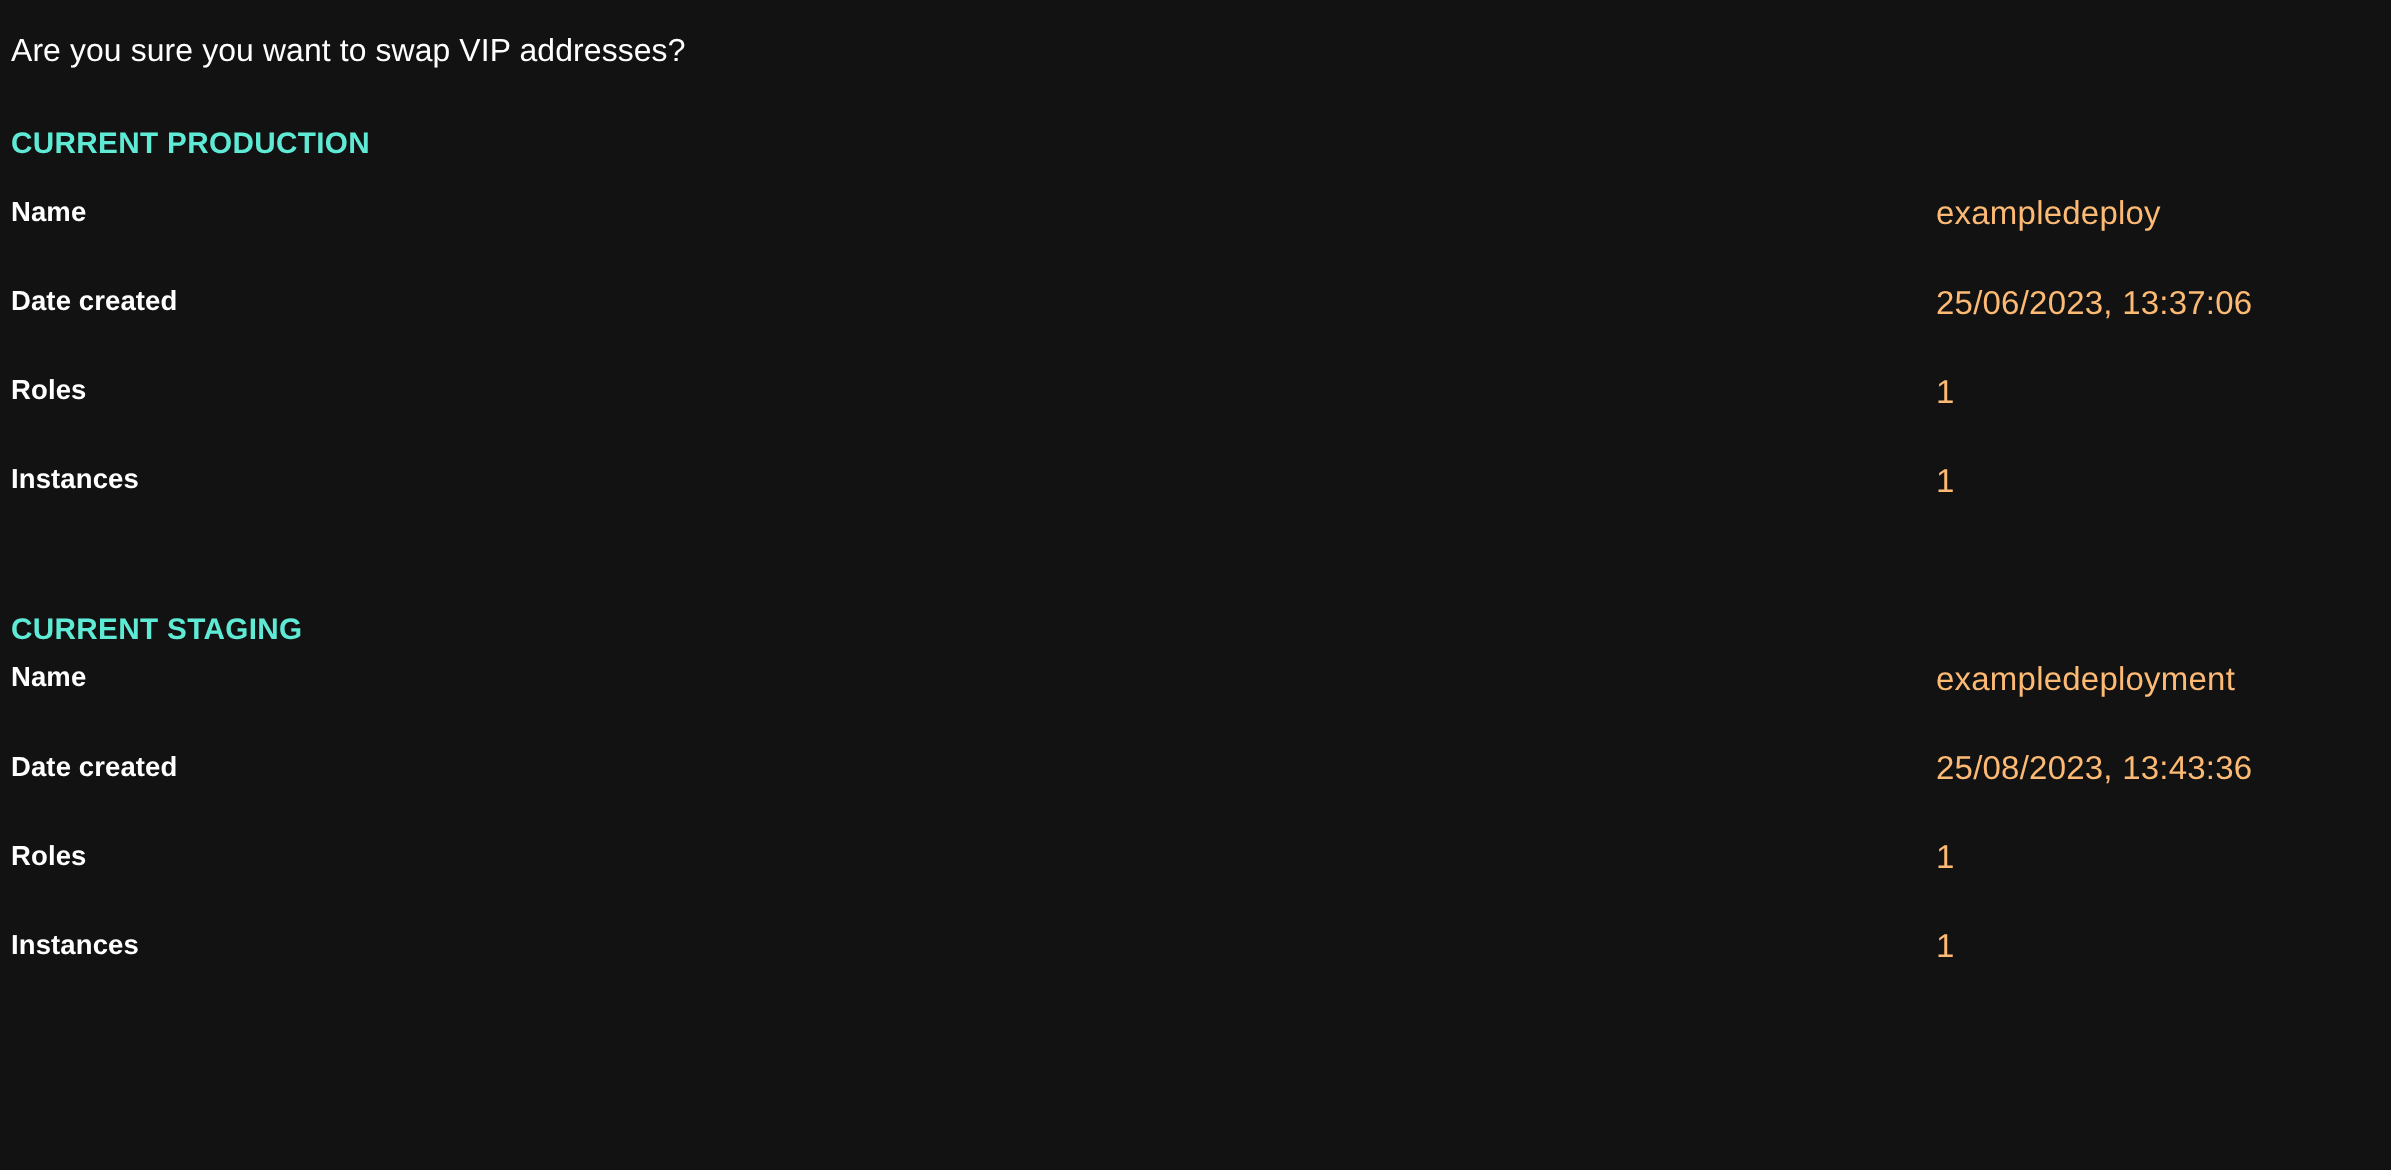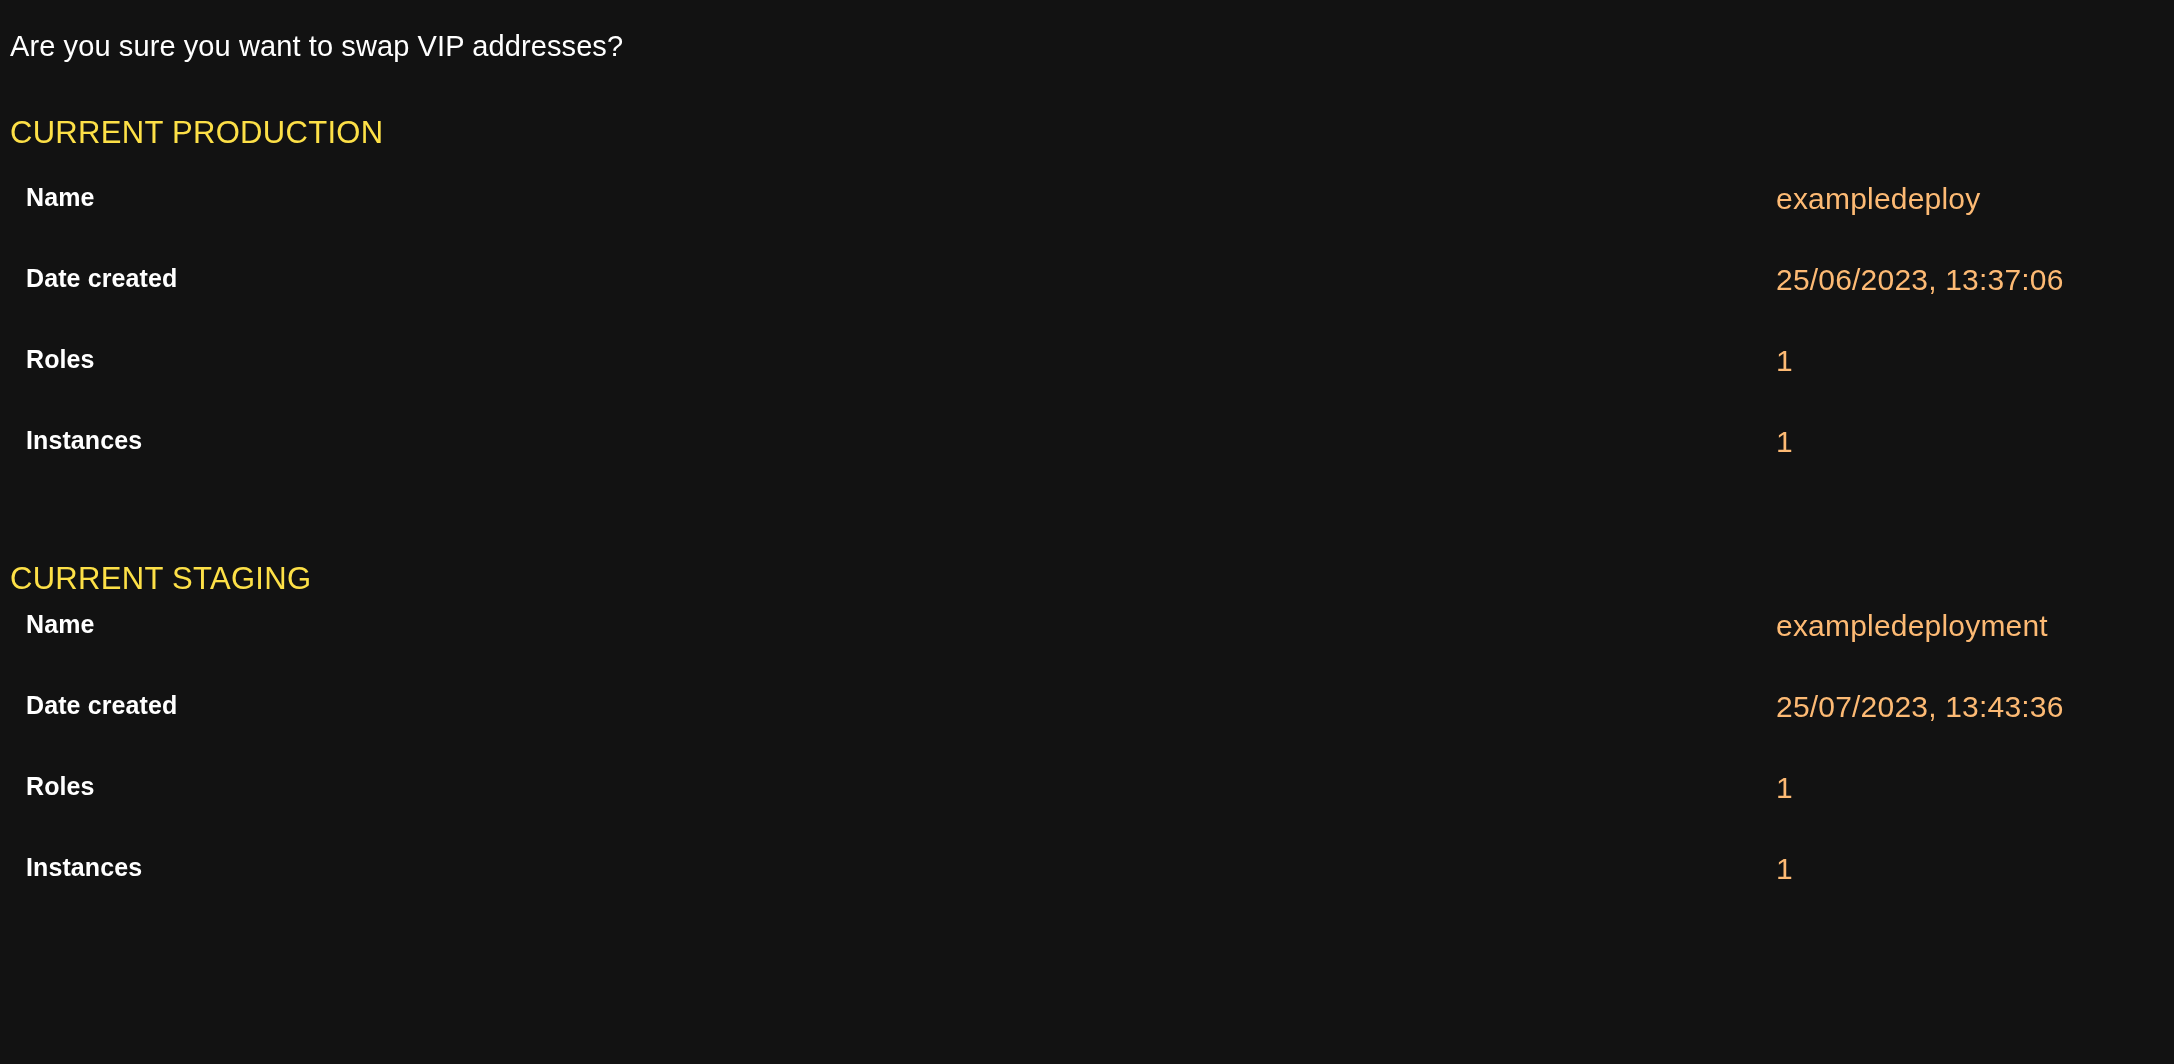--- a/index.html
+++ b/index.html
@@ -38,24 +38,24 @@
     margin-top: 0;
   }
   .section-production {
     margin-top: 56px;
   }
   .section-staging {
     margin-top: 58px;
   }
 
   .section-title {
-    font-size: 31px;
-    font-weight: 400;
+    font-size: 27px;
+    font-weight: 700;
     line-height: 1;
-    color: #fde047;
+    color: #5eead4;
     letter-spacing: 0.3px;
   }
 
   .rows {
     margin-top: 0;
   }
 
   .row {
     display: flex;
     align-items: baseline;
@@ -69,21 +69,20 @@
   }
 
   .row-label {
     flex: 0 0 1750px;
     width: 1750px;
     font-size: 25px;
     font-weight: 600;
     line-height: 1;
     color: #ffffff;
     letter-spacing: 0.1px;
-    margin-left: 16px;
   }
 
   .row-value {
     flex: 1 1 auto;
     font-size: 30px;
     font-weight: 300;
     line-height: 1;
     color: #fdba74;
     letter-spacing: 0.2px;
     position: relative;
@@ -128,21 +127,21 @@
     <div class="section-title">CURRENT STAGING</div>
     <div class="rows">
 
       <div class="row">
         <div class="row-label">Name</div>
         <div class="row-value">exampledeployment</div>
       </div>
 
       <div class="row">
         <div class="row-label">Date created</div>
-        <div class="row-value">25/07/2023, 13:43:36</div>
+        <div class="row-value">25/08/2023, 13:43:36</div>
       </div>
 
       <div class="row">
         <div class="row-label">Roles</div>
         <div class="row-value">1</div>
       </div>
 
       <div class="row">
         <div class="row-label">Instances</div>
         <div class="row-value">1</div>

